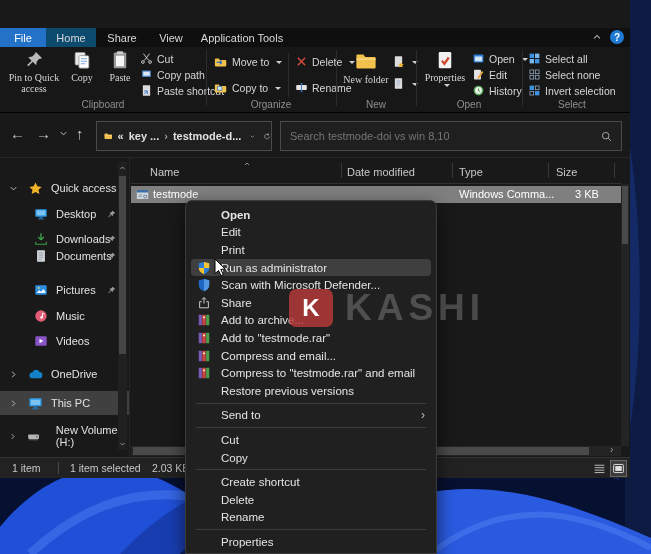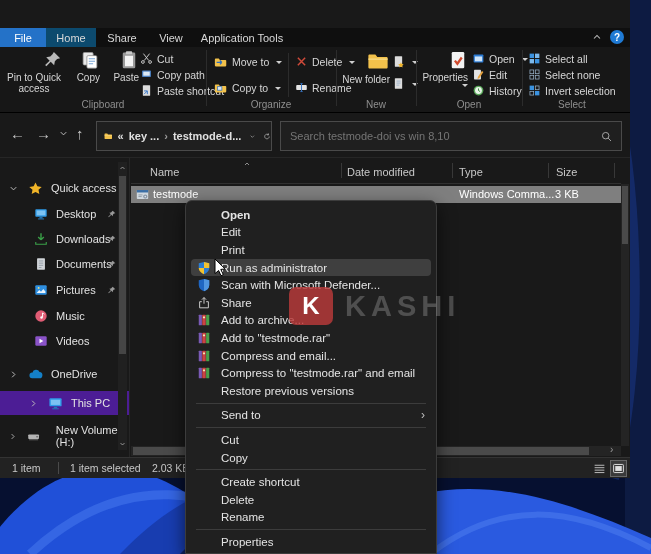--- a/index.html
+++ b/index.html
@@ -22,39 +22,39 @@
   
   .tabsrow { position:absolute; left:0; top:28px; width:630px; height:19px; background:#0f0f0f; display:flex; }
   .rtab { height:19px; font-size:11px; color:#d8d8d8; display:flex; align-items:center; justify-content:center; }
   .rtab.file { width:46px; background:#2472c8; color:#fff; }
   .rtab.active { background:#0c4a6e; }
   .tabs-right { position:absolute; right:6px; top:30px; display:flex; align-items:center; gap:7px; }
   .helpdot { width:14px; height:14px; border-radius:50%; background:#1f7ad4; color:#fff; font-size:10px; font-weight:bold; display:flex; align-items:center; justify-content:center; }
 
   
   .ribbon { position:absolute; left:0; top:47px; width:630px; height:66px; background:#171717; border-bottom:1px solid #000; }
-  .btn-big { position:absolute; display:flex; flex-direction:column; align-items:flex-end; gap:2px; color:#d6d6d6; font-size:10px; text-align:center; line-height:11px; }
+  .btn-big { position:absolute; display:flex; flex-direction:column; align-items:center; gap:2px; color:#d6d6d6; font-size:10px; text-align:center; line-height:11px;font-family:Liberation Serif, serif; }
   .btn-sm { position:absolute; display:flex; align-items:center; gap:4px; color:#d6d6d6; font-size:10.5px; white-space:nowrap; }
   .grp-label { position:absolute; top:52px; font-size:10px; color:#8f8f8f; text-align:center; }
   .grp-sep { position:absolute; top:3px; height:56px; width:1px; background:#2c2c2c; }
   .caret { display:inline-block; width:0; height:0; border:3px solid transparent; border-top-color:#cfcfcf; margin-left:3px; position:relative; top:2px; }
 
   
   .addrrow { position:absolute; left:0; top:113px; width:630px; height:45px; background:#191919; border-bottom:1px solid #262626; }
   .navglyph { position:absolute; color:#c6c6c6; font-size:15px; top:12px; }
   .addrbox { position:absolute; left:96px; top:8px; width:176px; height:30px; background:#1f1f1f; border:1px solid #4a4a4a; display:flex; align-items:center; }
   .crumbtxt { color:#e0e0e0; font-size:11px; font-weight:bold; margin-left:5px; white-space:nowrap; }
   .searchbox { position:absolute; left:280px; top:8px; width:342px; height:30px; background:#1f1f1f; border:1px solid #4a4a4a; display:flex; align-items:center; }
   .search-input { flex:1; background:transparent; border:none; outline:none; color:#9a9a9a; font-size:11px; padding-left:9px; font-family:"Liberation Sans",sans-serif; }
 
   
   .main { position:absolute; left:0; top:158px; width:630px; height:299px; background:#191919; }
   .sb-divider { position:absolute; left:129px; top:0; width:1px; height:299px; background:#262626; }
   .sb-row { position:absolute; left:0; height:24px; width:129px; display:flex; align-items:center; font-size:11px; color:#e2e2e2; }
-  .sb-row.sel { background:#4c1d95;padding-left:20px; }
+  .sb-row.sel { background:#404040; }
   .sb-scroll { position:absolute; left:118px; top:4px; width:9px; height:288px; background:#202020; }
   .sb-thumb { position:absolute; left:1px; top:14px; width:7px; height:178px; background:#454545; }
 
   
   .fl-header-label { position:absolute; top:8px; font-size:11px; color:#c8c8c8; }
   .fl-colsep { position:absolute; top:5px; width:1px; height:15px; background:#383838; }
   .fl-headerline { position:absolute; left:131px; top:25px; width:490px; height:1px; background:#303030; }
   .file-row { position:absolute; left:131px; top:28px; width:490px; height:17px; background:#7f7f7f; color:#fff; font-size:11px; }
   .file-row span { position:absolute; top:2px; white-space:nowrap; }
   .v-scroll { position:absolute; left:621px; top:26px; width:8px; height:262px; background:#242424; }
@@ -75,21 +75,21 @@
   .cm-item { display:flex; align-items:center; height:17.6px; margin:0 5px; padding:0 6px; border-radius:4px; color:#e4e4e4; font-size:11.5px; }
   .cm-item.hl { background:#3f3f3f; }
   .cm-ico { width:24px; display:flex; align-items:center; justify-content:flex-start; flex:0 0 24px; }
   .cm-label.bold { font-weight:bold; }
   .cm-sub { margin-left:auto; color:#bdbdbd; font-size:12px; }
   .cm-sep { height:1px; background:#3c3c3c; margin:3px 10px; }
 
   
   .watermark { position:absolute; left:289px; top:287px; z-index:8; display:flex; align-items:center; }
   .wm-box { width:44px; height:38px; border-radius:7px; background:rgba(187,58,58,.82); color:#fff; font-weight:bold; font-size:24px; display:flex; align-items:center; justify-content:center; }
-  .wm-text { margin-left:12px; font-size:29px; font-weight:bold; letter-spacing:5px; color:rgba(220,220,220,.25); }
+  .wm-text { margin-left:12px; font-size:37px; font-weight:bold; letter-spacing:5px; color:rgba(220,220,220,.25); }
 
   #cursor { position:absolute; left:214px; top:258px; z-index:9; }
 </style>
 </head>
 <body>
 
 <svg width="0" height="0" style="position:absolute">
 <defs>
   <symbol id="i-folder" viewBox="0 0 16 16">
         <path d="M1 4.2c0-.5.4-.9.9-.9h4.2l1.4 1.7h6.6c.5 0 .9.4.9.9v6.6c0 .5-.4.9-.9.9H1.9c-.5 0-.9-.4-.9-.9z" fill="#f2c14b"></path>
@@ -507,21 +507,21 @@
       </div>
       <div class="sb-row" style="top:69px;">
         <svg width="14" height="14" style="margin-left:34px;">
             <use href="#i-down"></use>
           </svg>
         <span style="margin-left:8px;">Downloads</span>
         <svg width="11" height="11" style="position:absolute;left:106px;">
             <use href="#i-sidepin"></use>
           </svg>
       </div>
-      <div class="sb-row" style="top:94px;">
+      <div class="sb-row" style="top:86px;">
         <svg width="14" height="14" style="margin-left:34px;">
             <use href="#i-doc"></use>
           </svg>
         <span style="margin-left:8px;">Documents</span>
         <svg width="11" height="11" style="position:absolute;left:106px;">
             <use href="#i-sidepin"></use>
           </svg>
       </div>
       <div class="sb-row" style="top:120px;">
         <svg width="14" height="14" style="margin-left:34px;">
@@ -594,21 +594,21 @@
       <div class="fl-colsep" style="left:614px;"></div>
       <div class="fl-headerline"></div>
 
       <div class="file-row">
         <svg width="13" height="13" style="position:absolute;left:5px;top:2px;">
             <use href="#i-cmdfile"></use>
           </svg>
         <span style="left:22px;">testmode</span>
         <span style="left:200px;margin-top:28px;">3/31/2016 10:03 AM</span>
         <span style="left:328px;">Windows Comma...</span>
-        <span style="left:424px;width:64px;text-align:left;">3 KB</span>
+        <span style="left:424px;width:64px;text-align:center;">3 KB</span>
       </div>
 
       <div class="v-scroll">
           <div class="v-thumb"></div>
         </div>
       <div class="h-scroll">
         <div class="h-thumb"></div>
         <span class="h-arrow">›</span>
       </div>
     </div>

